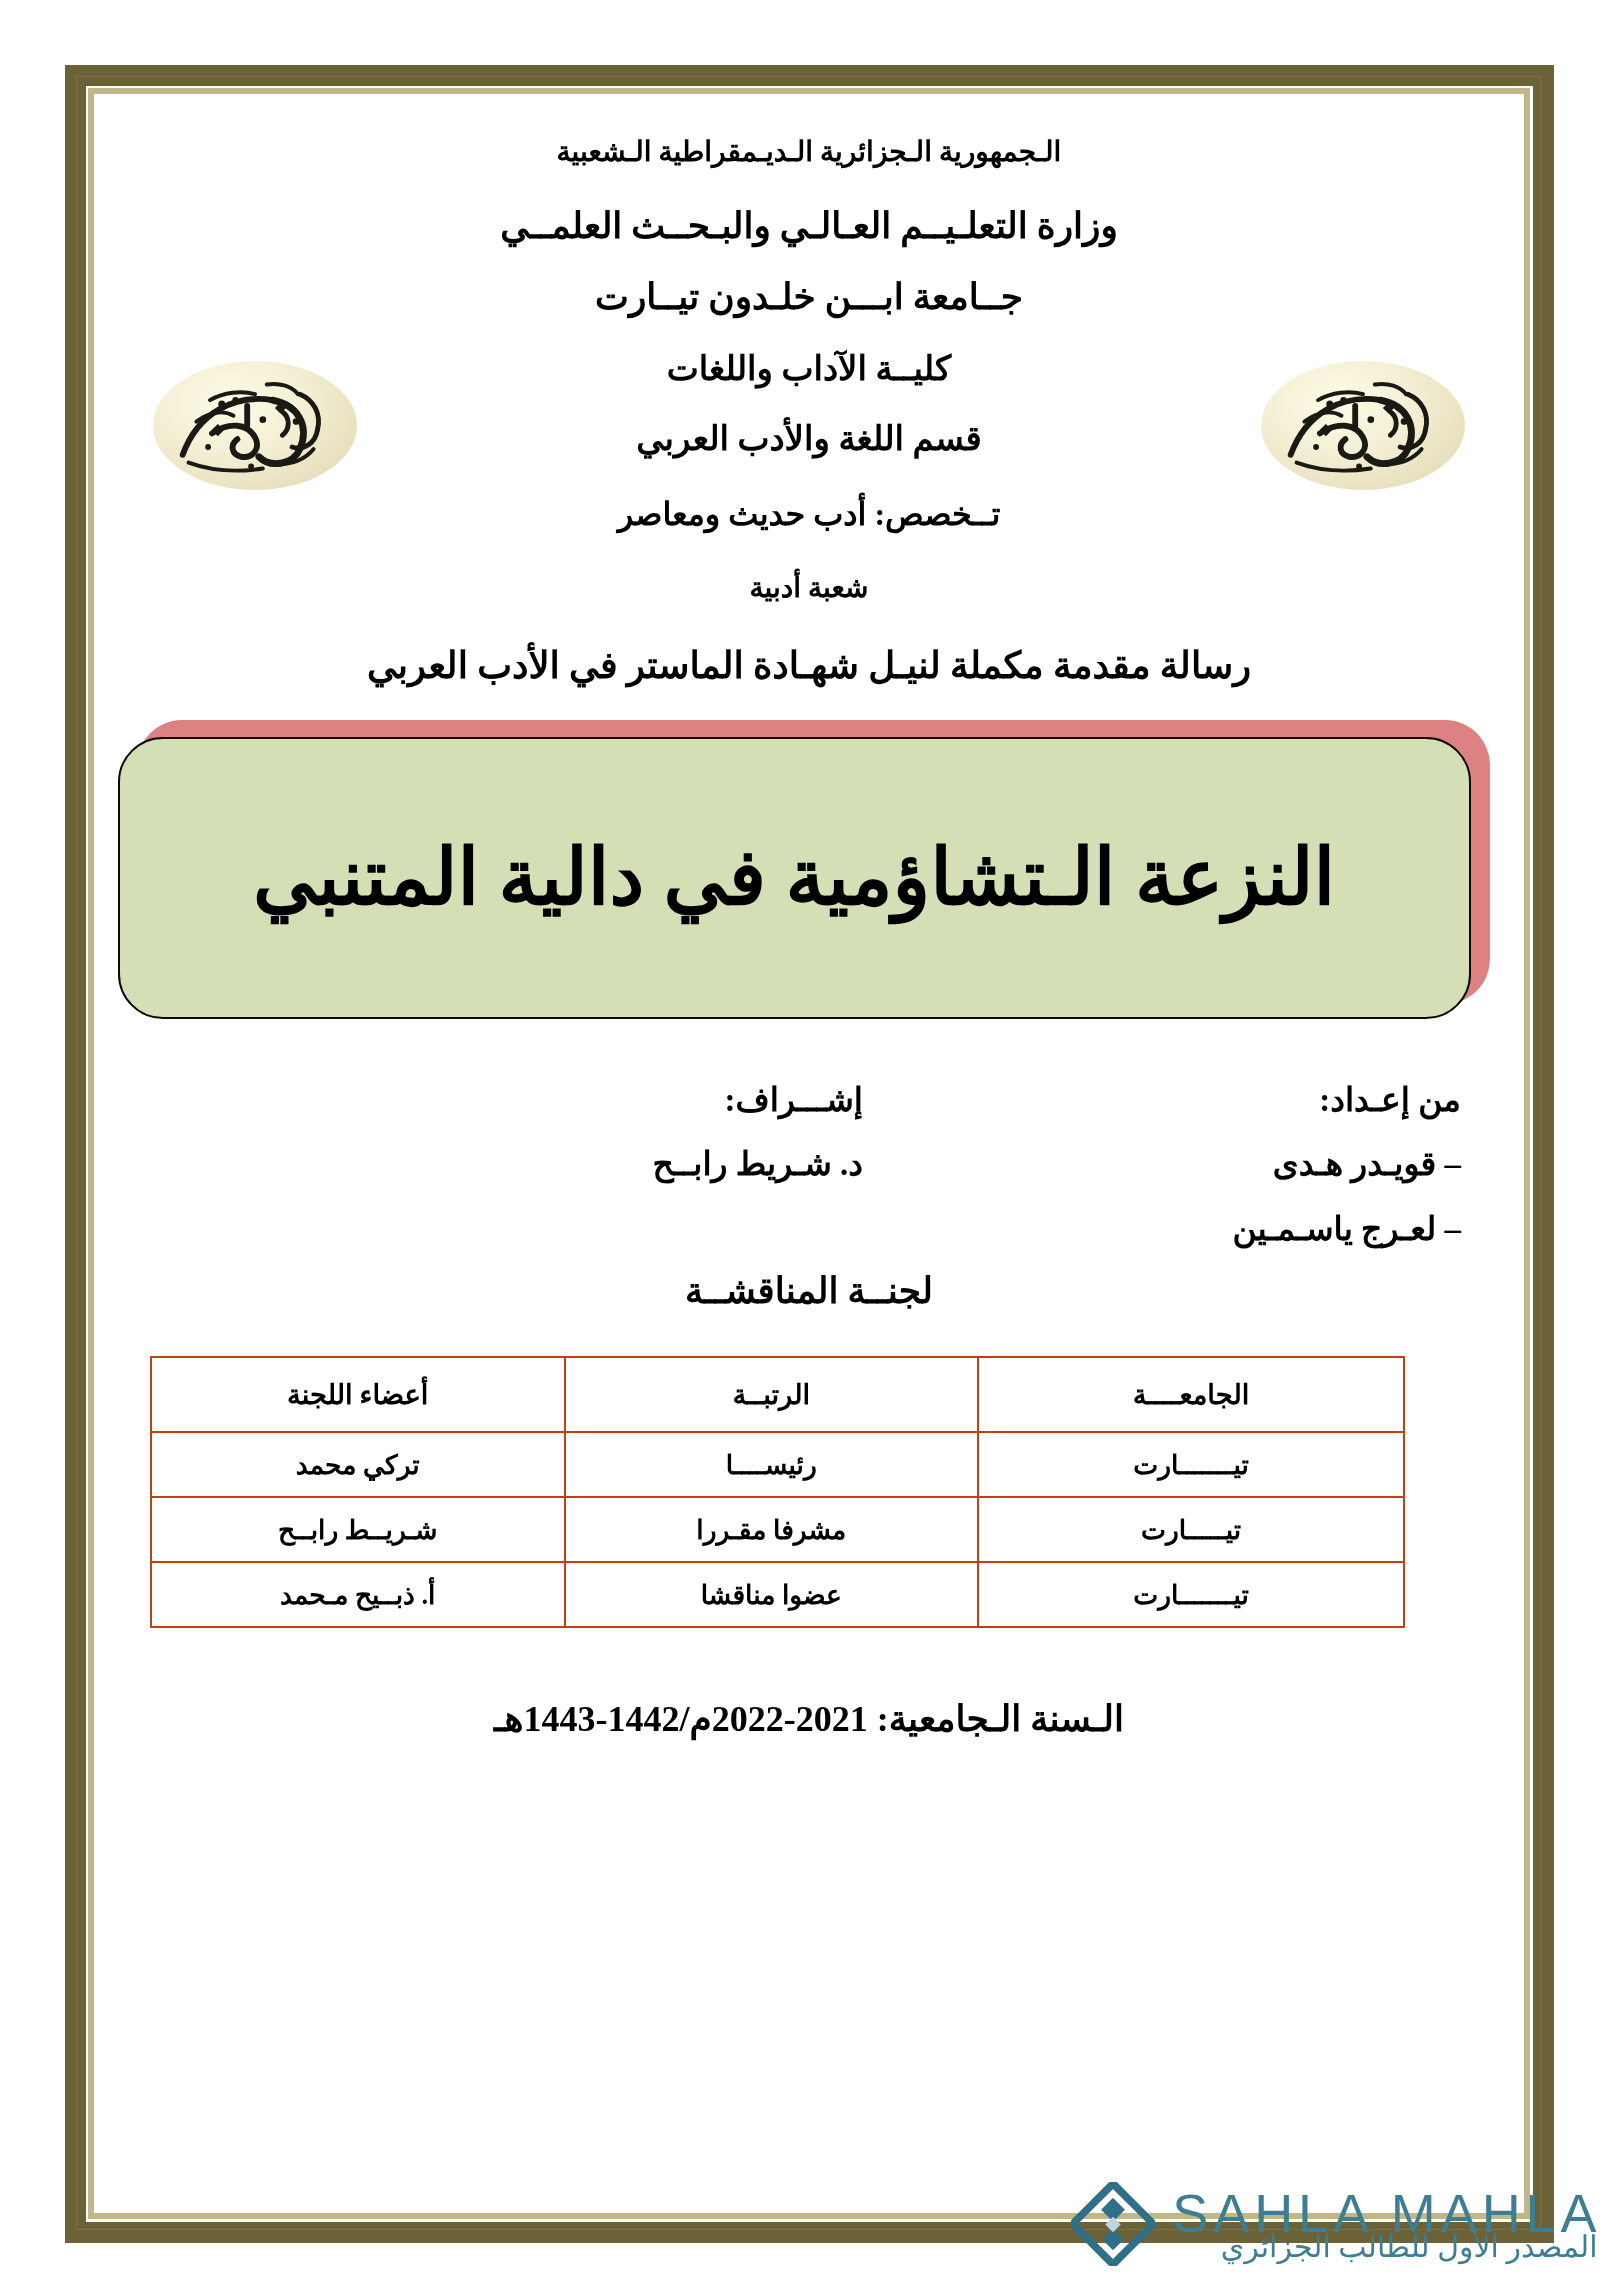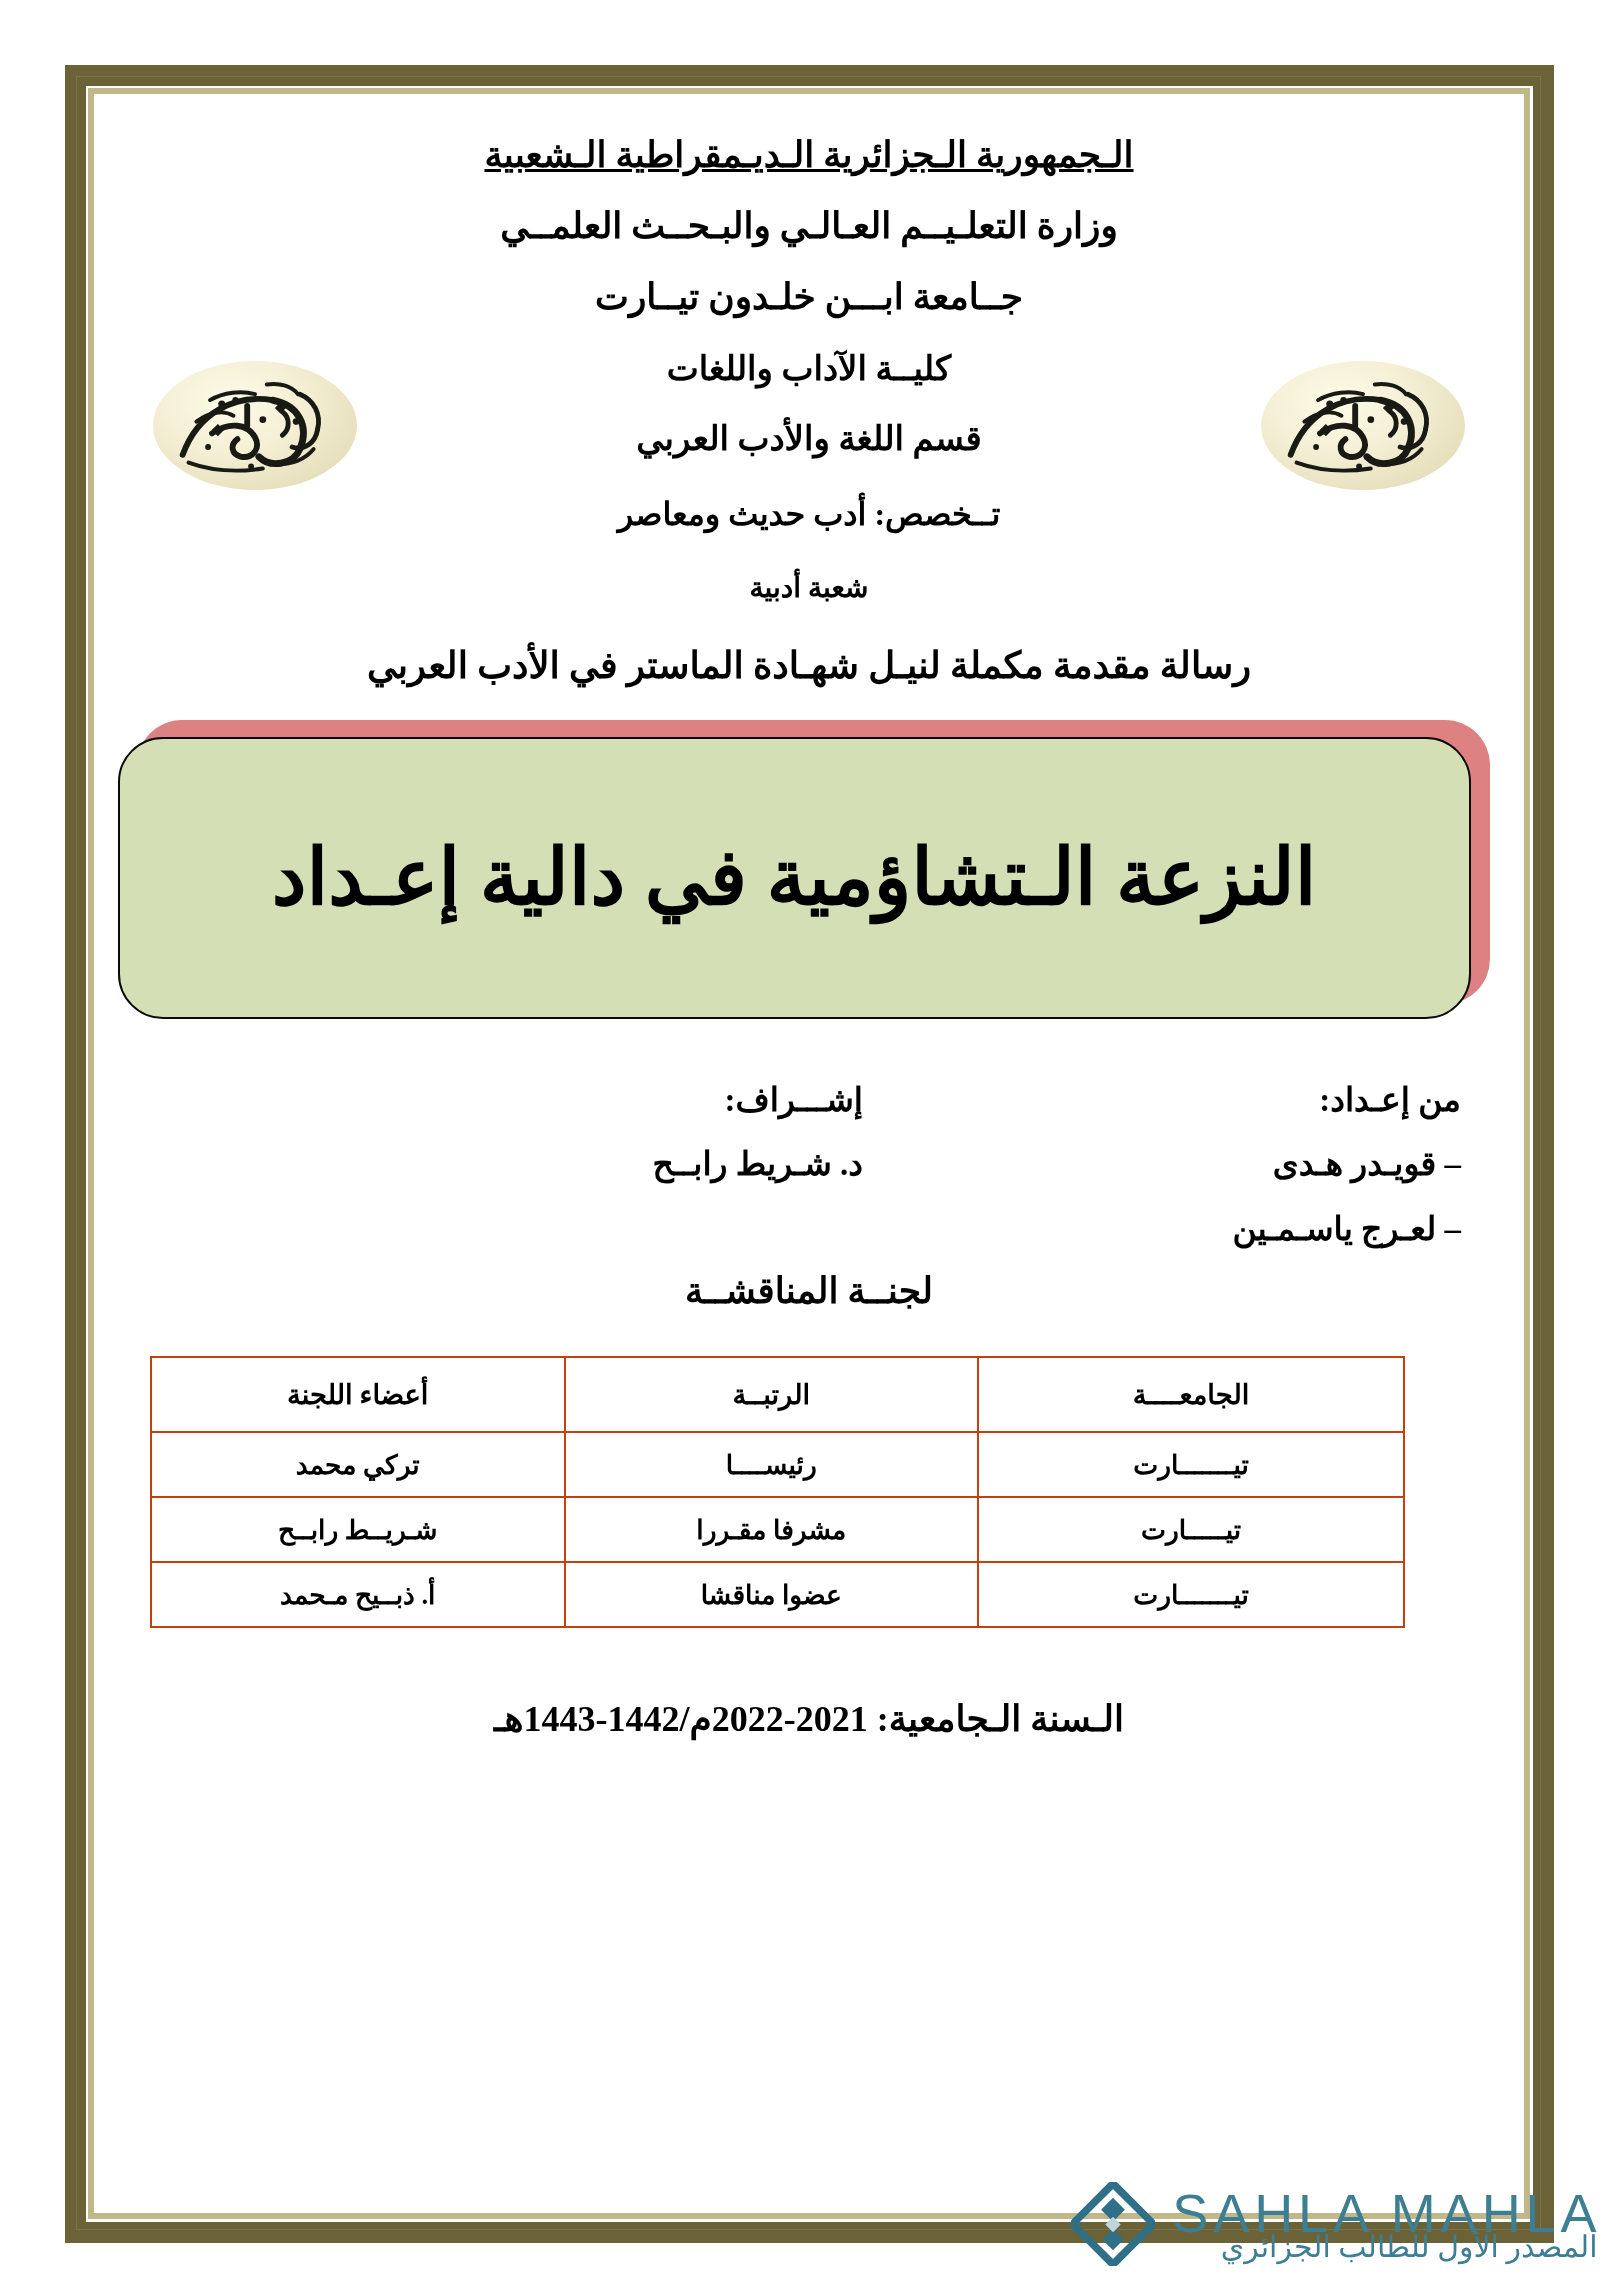--- a/index.html
+++ b/index.html
@@ -65,21 +65,21 @@
   
   .hdr {
     position: absolute;
     width: 100%;
     text-align: center;
     font-weight: bold;
     color: #000000;
     white-space: nowrap;
     line-height: 1.05;
   }
-  .hdr-1 { top: 39px;  font-size: 36px; letter-spacing: 0.5px; text-decoration: underline; }
+  .hdr-1 { top: 39px;  font-size: 28px; letter-spacing: 0.5px; }
   .hdr-2 { top: 110px; font-size: 36px; }
   .hdr-3 { top: 181px; font-size: 36px; }
   .hdr-4 { top: 253px; font-size: 34px; }
   .hdr-5 { top: 323px; font-size: 34px; }
   .hdr-6 { top: 400px; font-size: 32px; }
   .hdr-7 { top: 475px; font-size: 28px; }
   .hdr-8 { top: 549px; font-size: 37px; }
 
   
   .logo {
@@ -322,21 +322,21 @@
           <circle cx="100" cy="108" r="3"></circle>
           <rect x="62" y="66" width="9" height="9" transform="rotate(45 66 70)"></rect>
           <rect x="126" y="44" width="8" height="8" transform="rotate(45 130 48)"></rect>
         </g>
       </svg>
     </div>
 
     <div class="title-wrap">
       <div class="title-shadow"></div>
       <div class="title-box">
-        <div class="title-text">النزعة الـتشاؤمية في دالية إعـداد</div>
+        <div class="title-text">النزعة الـتشاؤمية في دالية المتنبي</div>
       </div>
     </div>
 
     <div class="people">
       <div class="people-row">
         <div class="col-author">
           <div>من إعـداد:</div>
           <div>– قويـدر هـدى</div>
           <div>– لعـرج ياسـمـين</div>
         </div>

